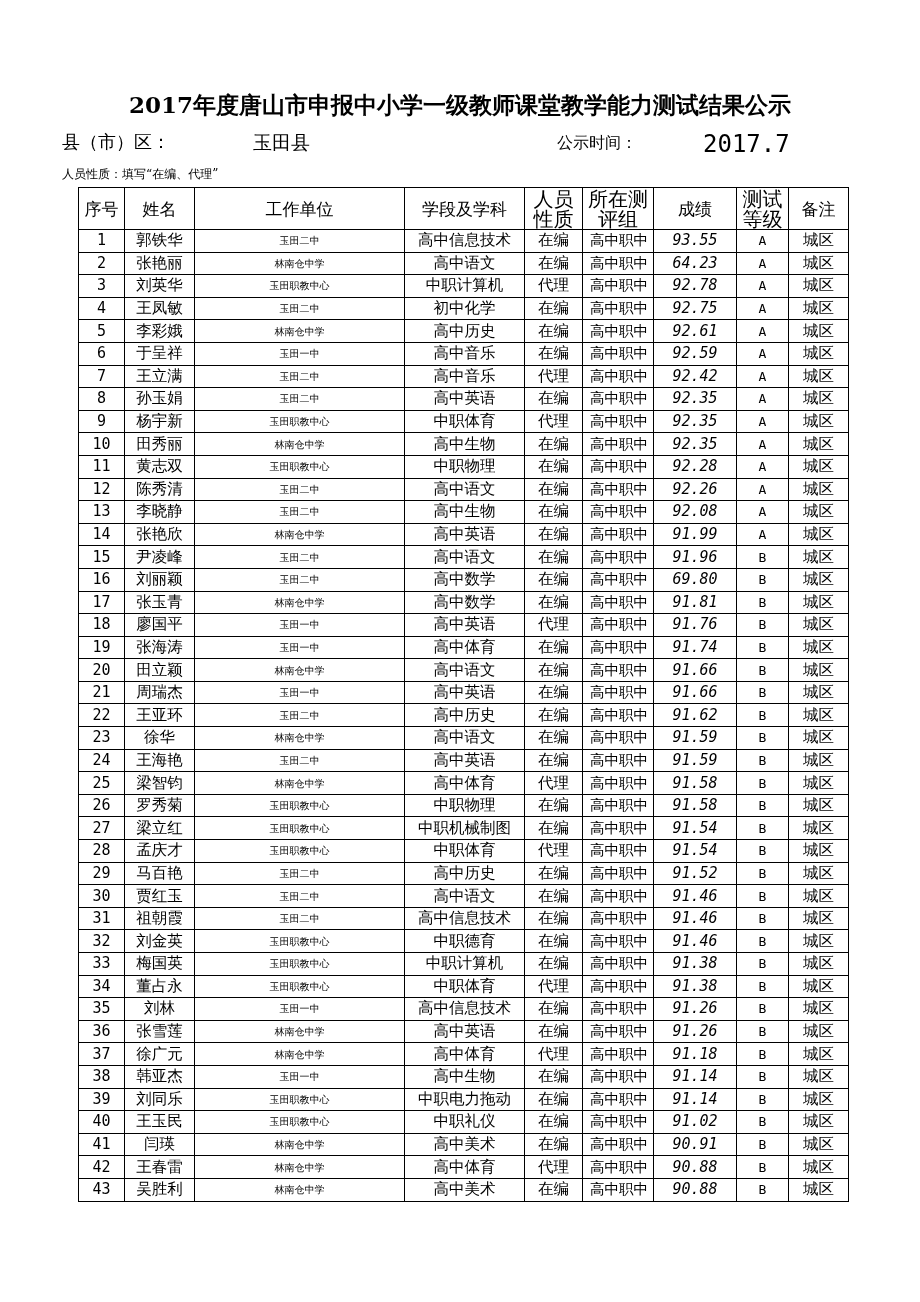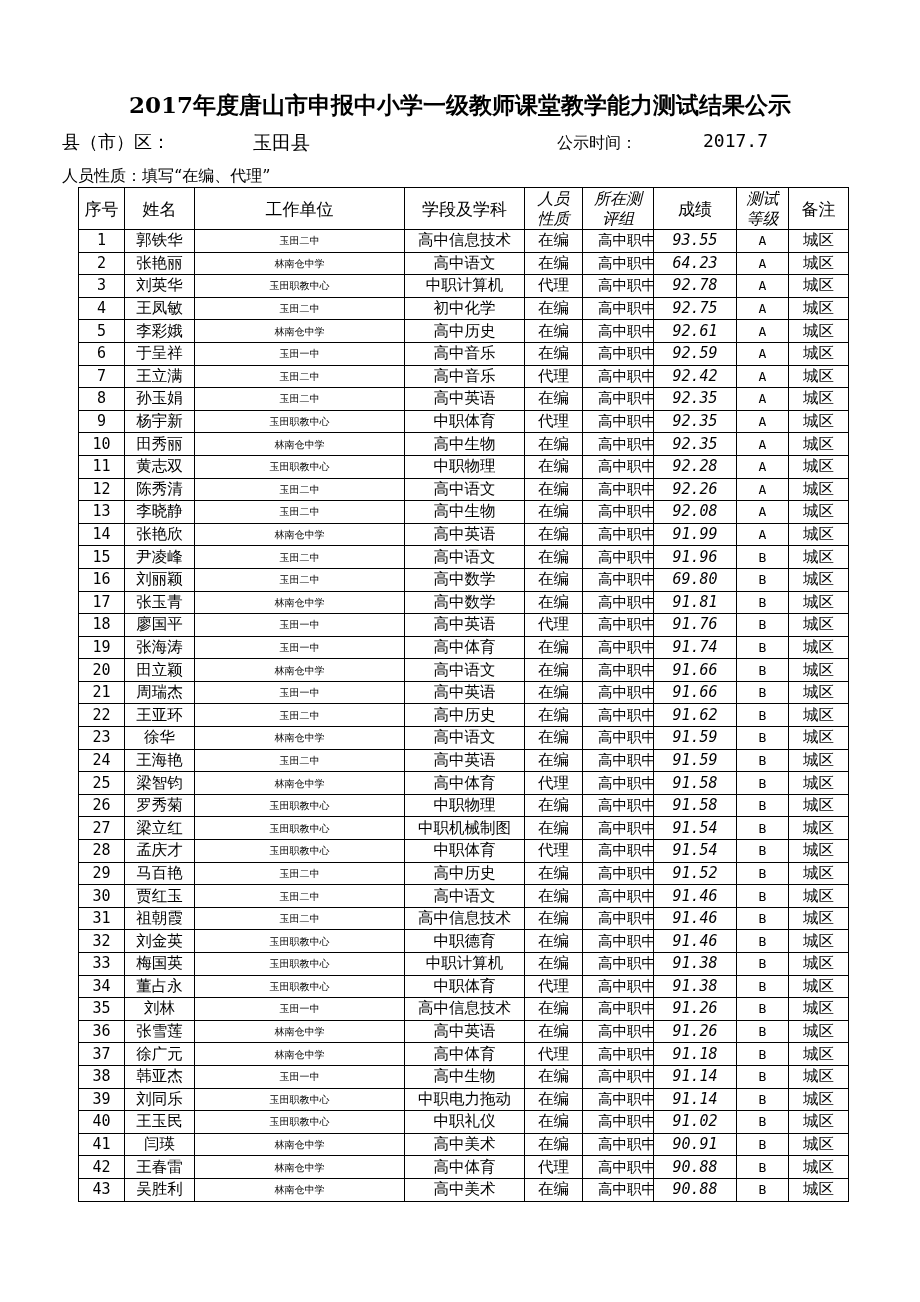--- a/index.html
+++ b/index.html
@@ -5,29 +5,29 @@
   html, body { margin: 0; padding: 0; background: #ffffff; }
   body { width: 920px; height: 1302px; position: relative; overflow: hidden;
          font-family: "DejaVu Serif", "Liberation Serif", serif; color: #000; }
   .title { position: absolute; left: 0; width: 920px; top: 90px; text-align: center;
            font-size: 23px; font-weight: bold; letter-spacing: 0px; white-space: nowrap; }
   .meta-row { position: absolute; top: 130px; left: 62px; width: 780px; height: 26px; font-size: 18px; }
   .meta-row span { position: absolute; top: 0; white-space: nowrap; }
   .county-label { left: 0; }
   .county-value { left: 191px; font-size: 19px; }
   .pubtime-label { left: 495px; font-size: 16px; top: 3px !important; }
-  .pubtime-value { left: 641px; font-family: "DejaVu Sans Mono", "Liberation Mono", monospace; font-size: 18px; }
-  .note { position: absolute; top: 166px; left: 62px; font-size: 16px; white-space: nowrap; }
+  .pubtime-value { left: 641px; font-family: "DejaVu Sans Mono", "Liberation Mono", monospace; font-size: 24px; }
+  .note { position: absolute; top: 166px; left: 62px; font-size: 12px; white-space: nowrap; }
   table { position: absolute; top: 187px; left: 62px; border-collapse: collapse; table-layout: fixed; width: 770px; margin-left: 16px; }
   th, td { border: 1px solid #000; padding: 0; text-align: center; white-space: nowrap; overflow: hidden; }
   th { height: 41px; font-size: 17px; font-weight: normal; line-height: 20px; }
-  th.two { font-size: 16px; font-style: italic; }
+  th.two { font-size: 20px; }
   td { height: 21.6px; font-size: 15.5px; line-height: 21px; }
   td.unit { font-size: 10px; }
-  td.group { font-size: 14.5px; text-align: left; padding-left: 15px; }
+  td.group { font-size: 14.5px; text-align: left; padding-left: 7px; }
   td.num { font-family: "DejaVu Sans Mono", "Liberation Mono", monospace; font-size: 15px; }
   td.score { font-family: "DejaVu Sans Mono", "Liberation Mono", monospace; font-size: 15px; font-style: italic; }
   td.grade { font-family: "DejaVu Sans Mono", "Liberation Mono", monospace; font-size: 13px; }
   table { border: 1.5px solid #000; }
 </style>
 </head>
 <body>
 
 <div class="title">2017年度唐山市申报中小学一级教师课堂教学能力测试结果公示</div>
 

